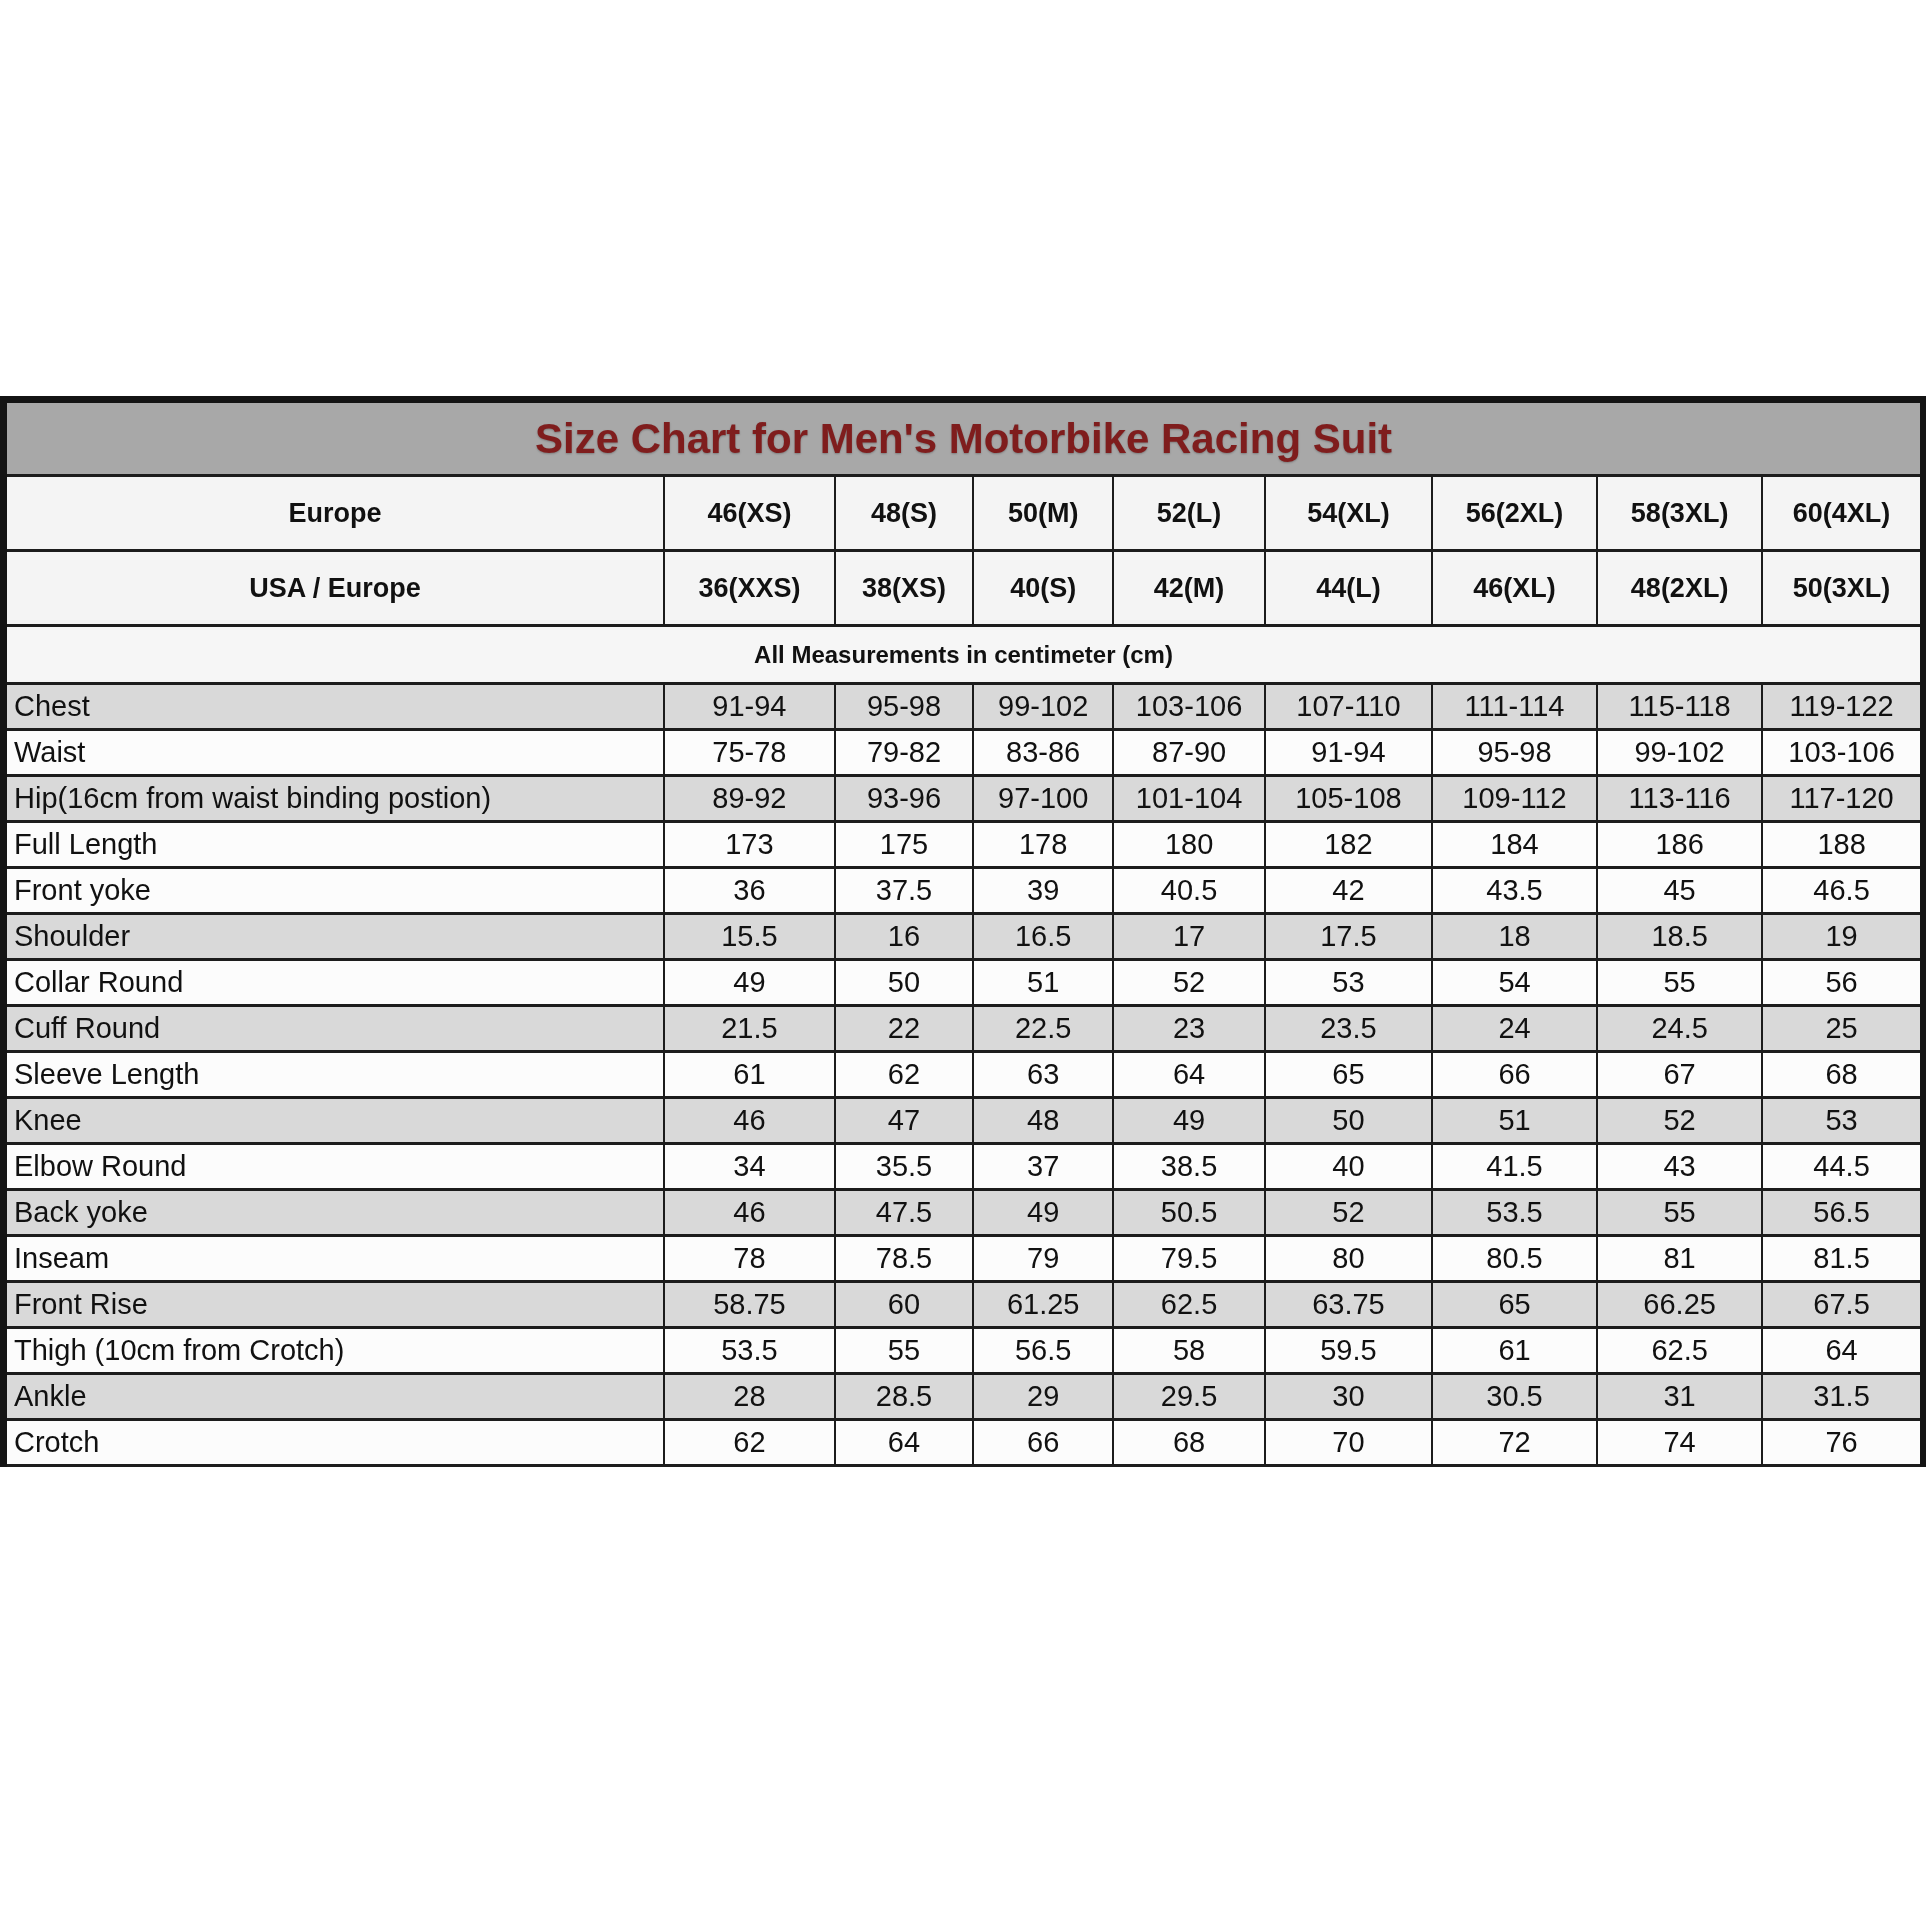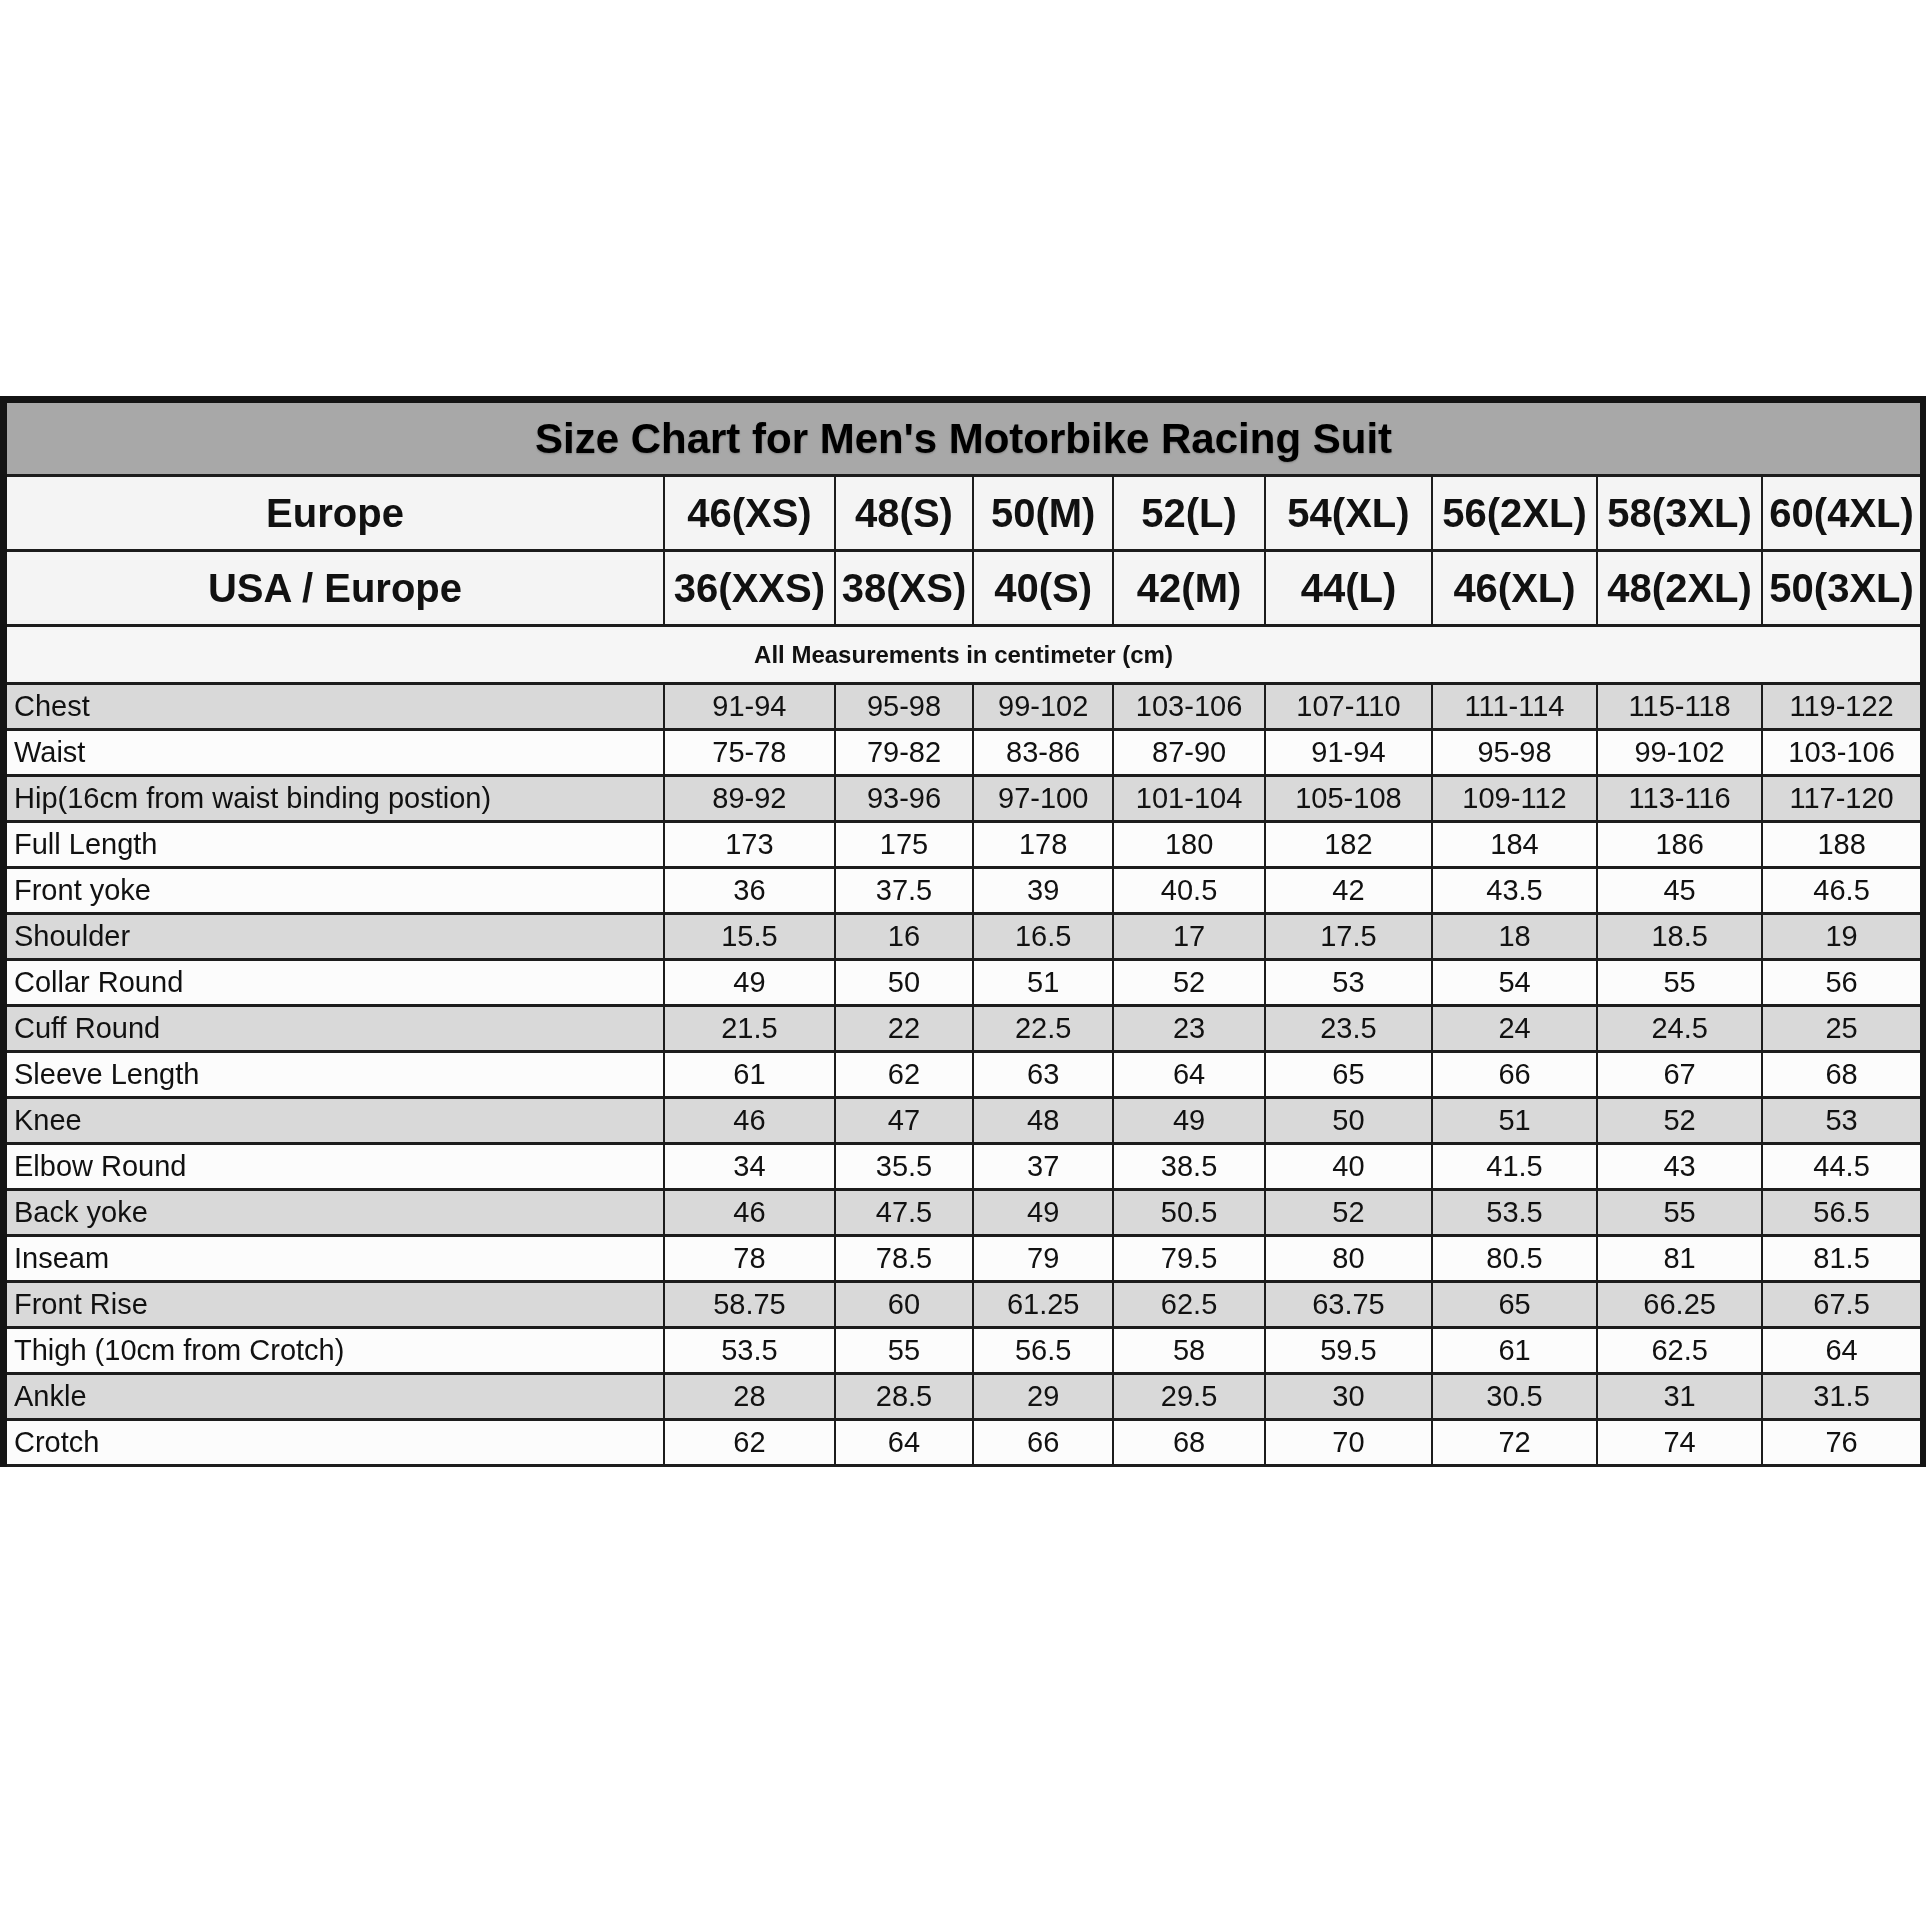--- a/index.html
+++ b/index.html
@@ -33,31 +33,31 @@
     border-top: 3px solid #1c1c1c;
     border-bottom: 3px solid #1c1c1c;
     color: #111111;
     overflow: hidden;
     white-space: nowrap;
   }
   
   tr.title-row td {
     height: 69px;
     background: #a8a8a8;
-    color: #000000;
+    color: #7f1d1d;
     font-size: 42px;
     font-weight: bold;
     text-align: center;
     text-shadow: 0 1px 2px rgba(0,0,0,0.25);
   }
   
   tr.size-row td {
     height: 70px;
     background: #f4f4f4;
-    font-size: 40px;
+    font-size: 27px;
     font-weight: bold;
     text-align: center;
   }
   tr.size-row td.row-label {
     text-align: center;
   }
   
   tr.note-row td {
     height: 53px;
     background: #f6f6f6;

